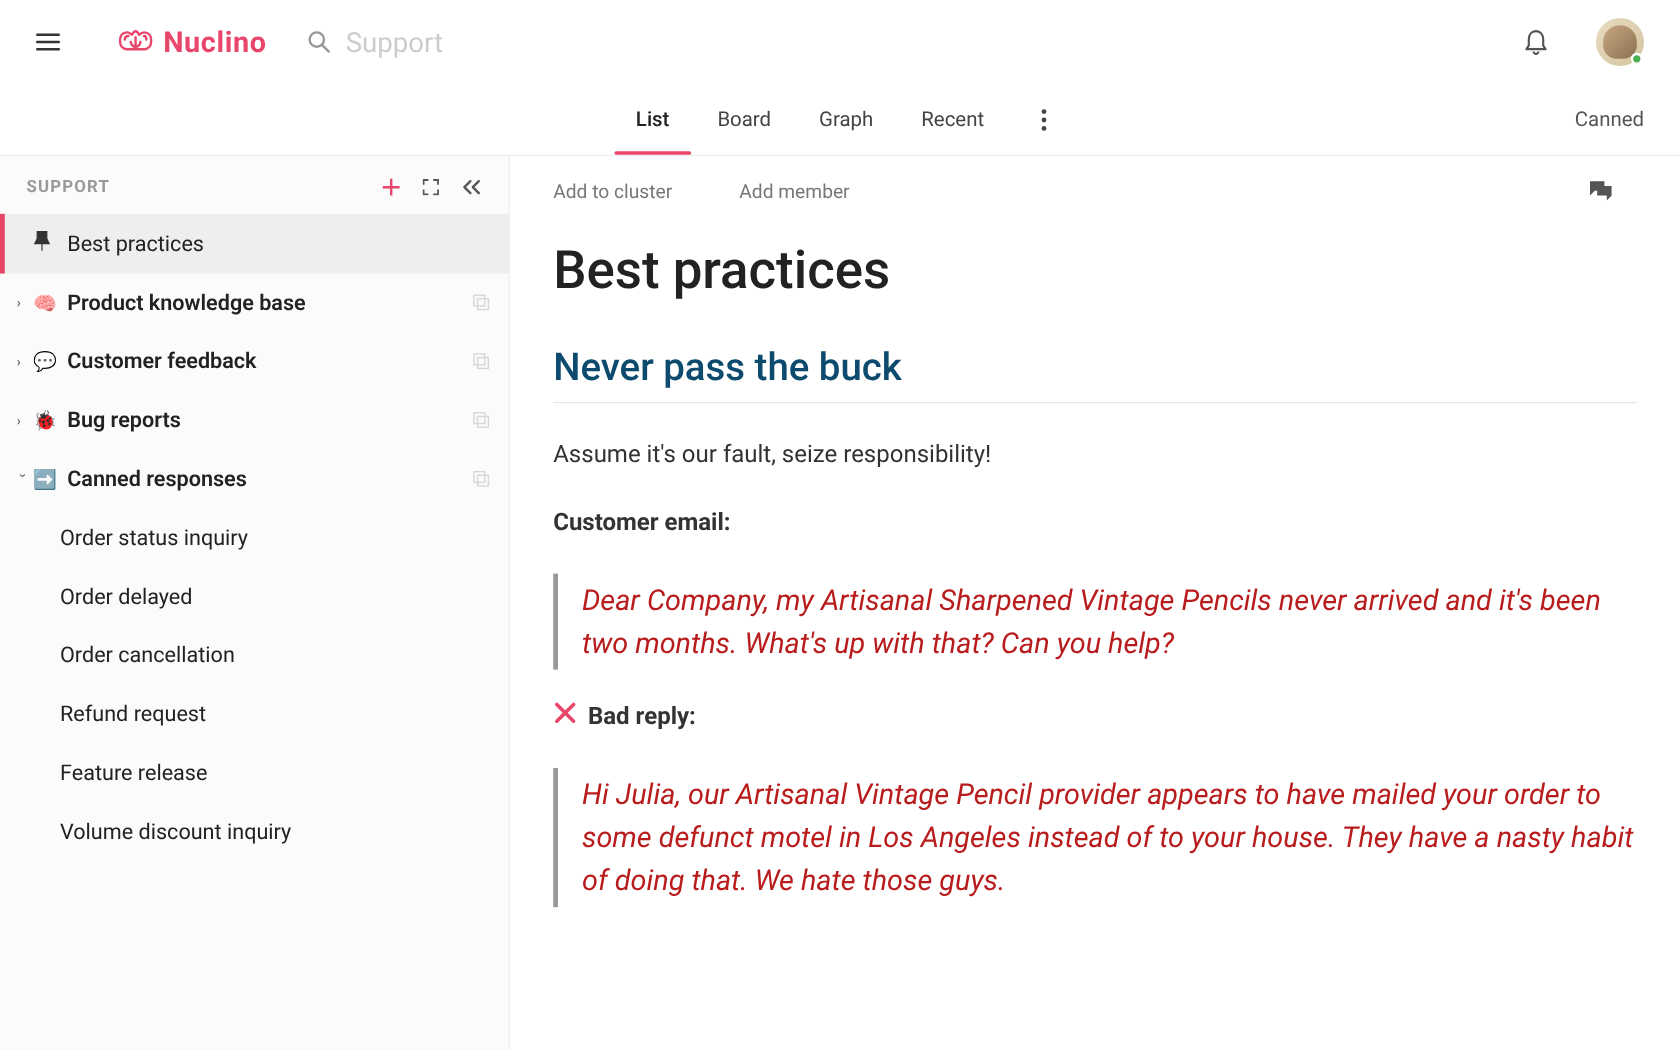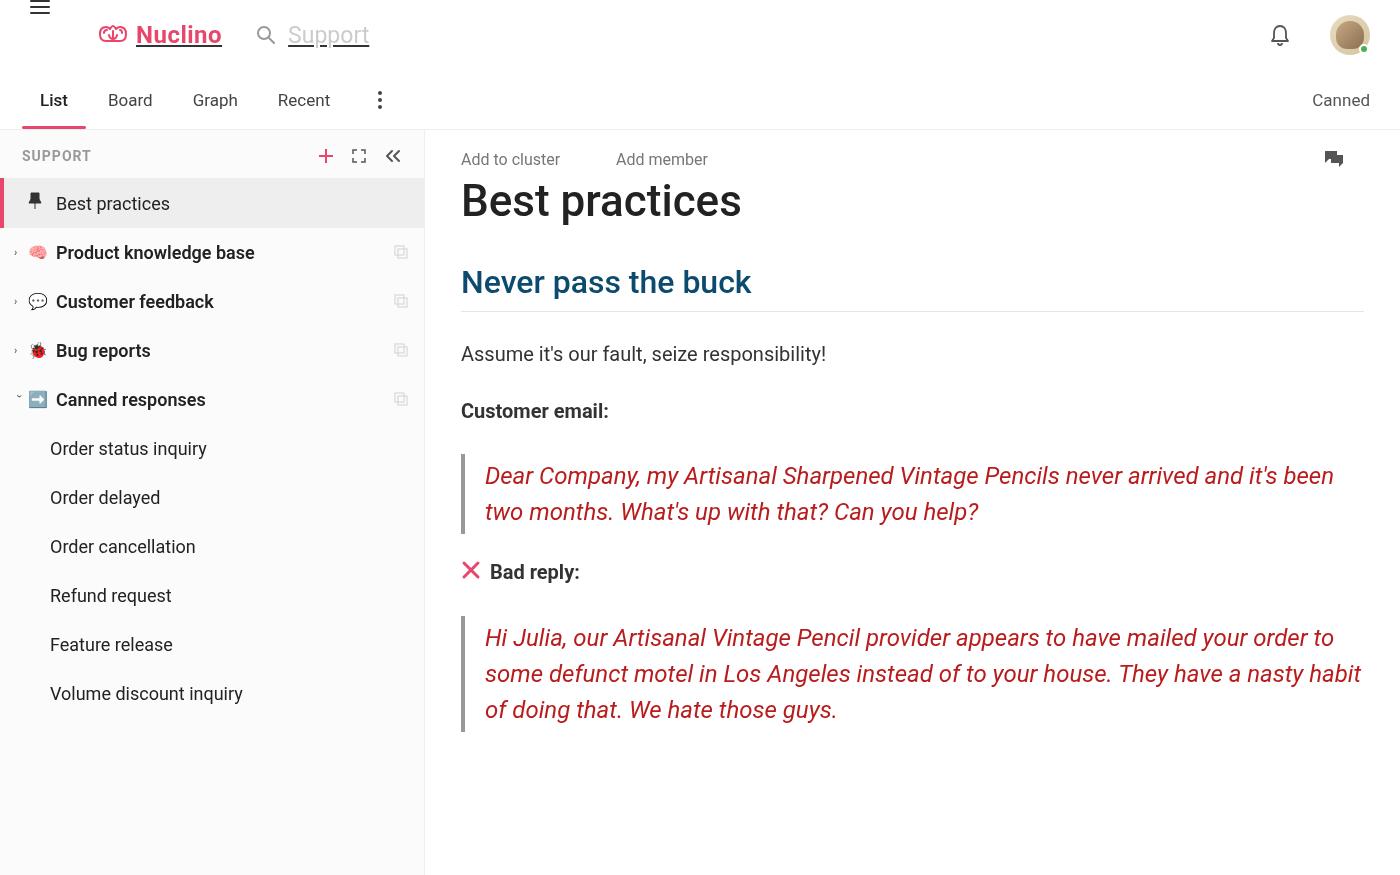--- a/index.html
+++ b/index.html
@@ -1,33 +1,33 @@
 <!DOCTYPE html>
 <html><head>
   <meta charset="utf-8">
   <style>
     * { margin: 0; padding: 0; box-sizing: border-box; }
     body { font-family: -apple-system, BlinkMacSystemFont, "Segoe UI", Roboto, sans-serif; color: #333; background: #fff; width: 1400px; height: 875px; overflow: hidden; }
     
-    .topbar { display: flex; height: 70px; padding: 0 30px; position: relative; text-decoration: underline; }
+    .topbar { display: flex; align-items: center; height: 70px; padding: 0 30px; position: relative; }
     .hamburger { display: flex; flex-direction: column; gap: 4px; cursor: pointer; margin-right: 48px; }
     .hamburger span { width: 20px; height: 2px; background: #333; border-radius: 1px; }
     .logo-wrap { display: flex; align-items: center; gap: 8px; }
     .logo-brain { width: 30px; height: 24px; }
     .logo-text { font-size: 24px; font-weight: 700; color: #E8466A; letter-spacing: 0.5px; }
     .search-wrap { display: flex; align-items: center; gap: 12px; margin-left: 34px; }
     .search-ic { width: 20px; height: 20px; }
     .search-placeholder { font-size: 23px; color: #CCC; }
     .topbar-right { margin-left: auto; display: flex; align-items: center; gap: 40px; }
     .bell-ic { width: 20px; height: 22px; }
     .avatar { width: 40px; height: 40px; border-radius: 50%; background: linear-gradient(135deg, #e8dcc0, #d4c4a0); display: flex; align-items: center; justify-content: center; position: relative; }
     .avatar-inner { width: 28px; height: 28px; background: linear-gradient(135deg, #c8a882, #8a7050); border-radius: 50% 50% 40% 40%; }
     .online-dot { position: absolute; bottom: 1px; right: 1px; width: 10px; height: 10px; background: #4caf50; border-radius: 50%; border: 2px solid #fff; }
     
-    .tabbar { display: flex; align-items: center; height: 60px; padding: 0 30px; border-bottom: 1px solid #eee; position: relative; }
+    .tabbar { display: flex; align-items: center; height: 60px; padding: 0 30px; border-bottom: 1px solid #eee; position: relative; justify-content: center; }
     .tabbar button { background: none; border: none; font-size: 17px; color: #444; padding: 18px 0; margin-right: 40px; cursor: pointer; position: relative; font-family: inherit; }
     .tabbar button:first-child { margin-left: 10px; }
     .tabbar button.active { color: #222; font-weight: 500; }
     .tabbar button.active::after { content: ""; position: absolute; bottom: -1px; left: -18px; right: -18px; height: 3px; background: #E8466A; border-radius: 2px; }
     .tabbar .more-v { display: inline-flex; flex-direction: column; gap: 3px; cursor: pointer; padding: 8px; }
     .more-v span { width: 4px; height: 4px; background: #444; border-radius: 50%; }
     .saved { position: absolute; right: 30px; font-size: 17px; color: #555; }
     
     .workspace { display: flex; height: calc(875px - 130px); }
     
@@ -47,21 +47,21 @@
     .tree-chevron { width: 10px; flex-shrink: 0; font-size: 11px; color: #666; margin-right: 4px; }
     .tree-ic { width: 20px; flex-shrink: 0; margin-right: 8px; font-size: 16px; }
     .tree-label { flex: 1; }
     .copy-ic { width: 16px; height: 16px; opacity: 0.3; }
     .tree-child { padding-left: 50px; font-weight: 400; }
     .tree-item.pinned .tree-chevron { visibility: hidden; }
     
     .main { flex: 1; padding: 20px 36px; overflow-y: auto; position: relative; }
     .main-controls { position: absolute; top: 20px; right: 32px; display: flex; gap: 24px; align-items: center; }
     .chat-ic { width: 20px; height: 18px; }
-    .doc-actions { display: flex; gap: 56px; margin-bottom: 6px; }
+    .doc-actions { display: flex; gap: 56px; margin-bottom: 30px; }
     .doc-action { background: none; border: none; font-size: 16px; color: #777; cursor: pointer; font-family: inherit; }
     .doc-title { font-size: 44px; font-weight: 500; color: #222; margin-bottom: 36px; }
     .doc-h2 { font-size: 32px; font-weight: 500; color: #0c4a6e; padding-bottom: 10px; border-bottom: 1px solid #e5e5e5; margin-bottom: 28px; }
     .doc-p { font-size: 20px; color: #333; margin-bottom: 28px; line-height: 1.45; }
     .doc-p strong { font-weight: 700; }
     .doc-blockquote { border-left: 4px solid #999; padding: 4px 0 4px 20px; margin: 0 0 24px 0; font-style: italic; font-size: 24px; color: #b91c1c; line-height: 1.5; }
     .cross-ic { display: inline-block; vertical-align: middle; margin-right: 4px; }
   </style>
 </head>
 <body>

